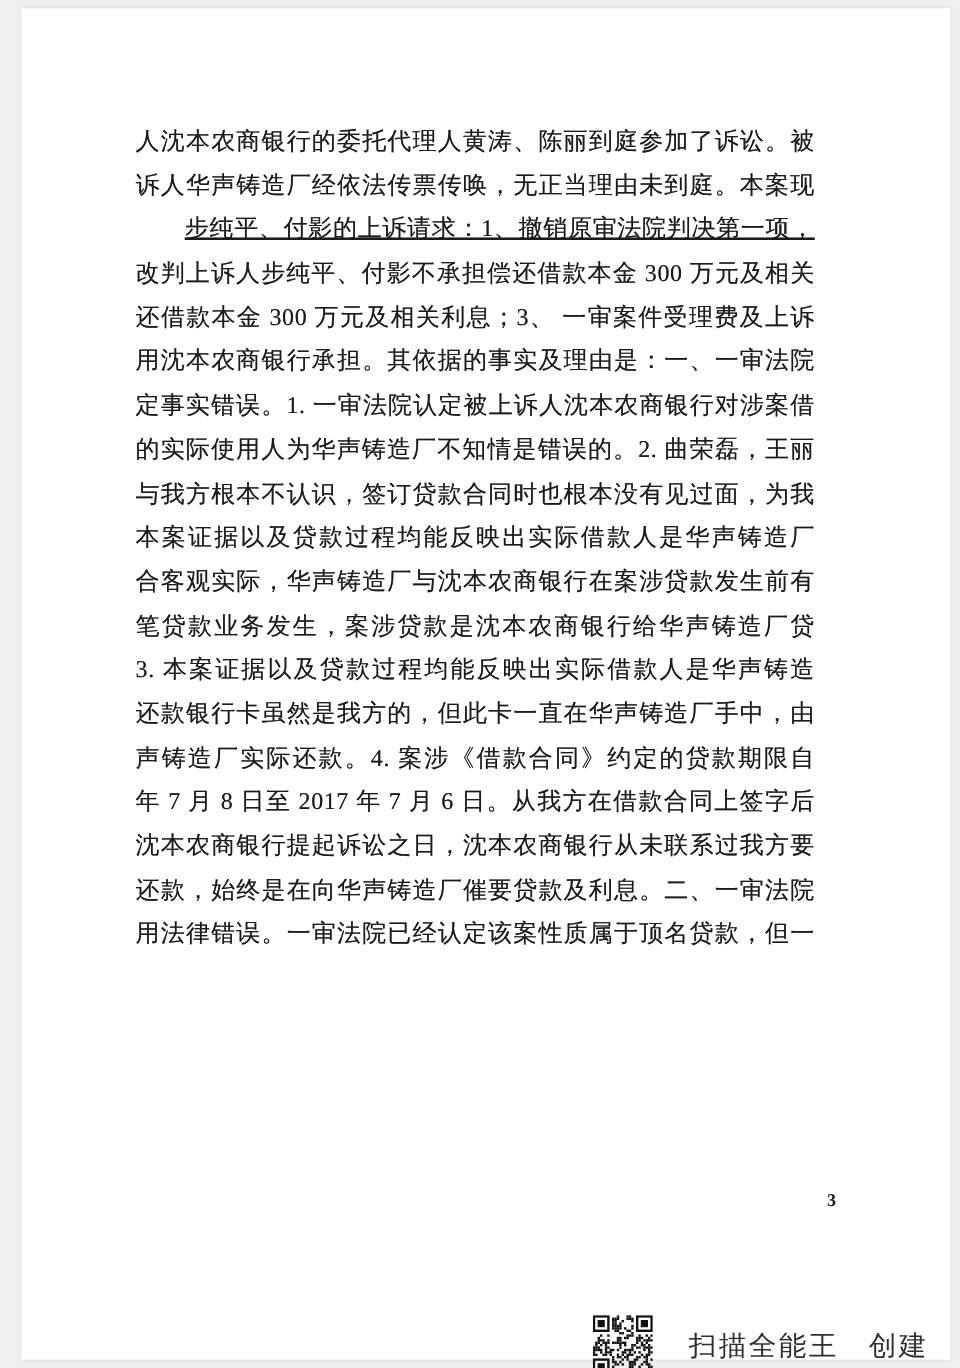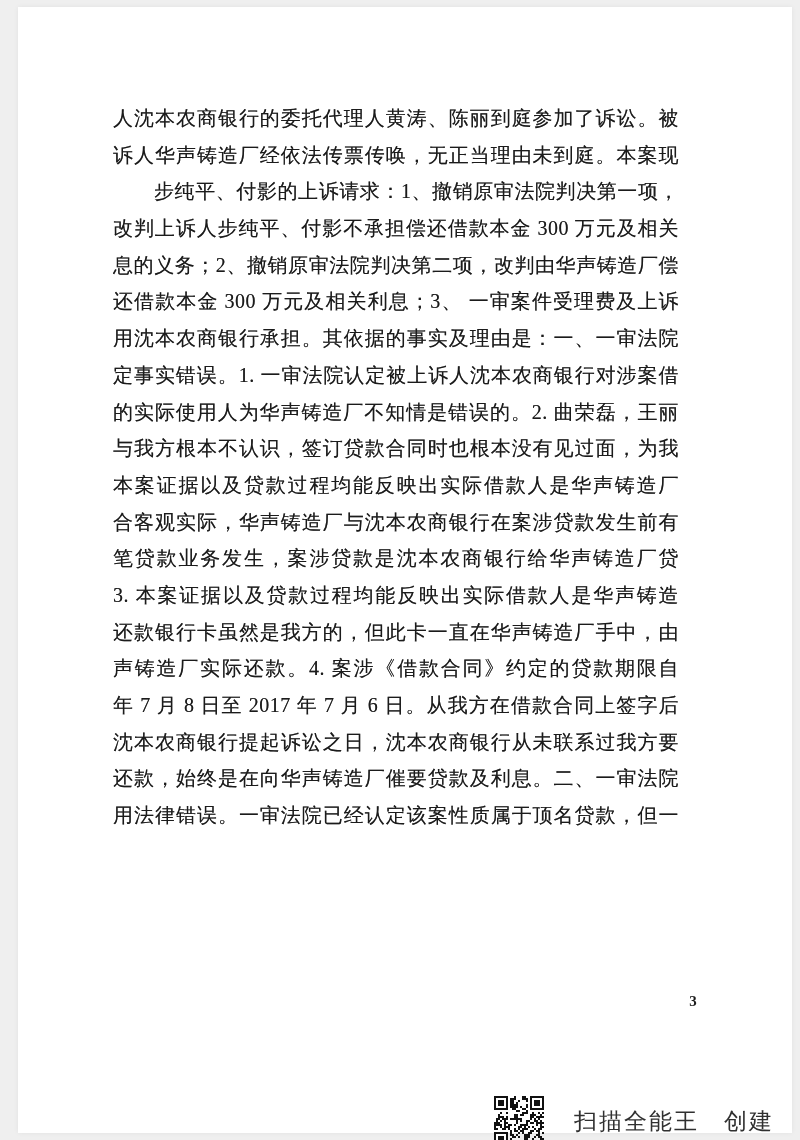--- a/index.html
+++ b/index.html
@@ -40,20 +40,21 @@
     
     text-shadow:0 0 0.4px rgba(0,0,0,0.55);
   }
   .line.justify{
     white-space:normal;
     text-align:justify;
     text-align-last:justify;
   }
   .line.indent{
     padding-left:41px;
+    text-decoration:underline;
   }
   .page-number{
     position:absolute;
     left:655px; top:986px;
     width:40px;
     text-align:center;
     font-size:15px;
     font-weight:700;
     color:var(--text-color);
   }
@@ -80,21 +81,20 @@
 </head>
 <body>
 
 <div class="page">
 
   <div class="body-text">
       <div class="line justify">人沈本农商银行的委托代理人黄涛、陈丽到庭参加了诉讼。被上</div>
       <div class="line justify">诉人华声铸造厂经依法传票传唤，无正当理由未到庭。本案现已</div>
       <div class="line indent justify">步纯平、付影的上诉请求：1、撤销原审法院判决第一项，</div>
       <div class="line justify">改判上诉人步纯平、付影不承担偿还借款本金 300 万元及相关利</div>
-      <div class="line justify">息的义务；2、撤销原审法院判决第二项，改判由华声铸造厂偿</div>
       <div class="line justify">还借款本金 300 万元及相关利息；3、 一审案件受理费及上诉费</div>
       <div class="line justify">用沈本农商银行承担。其依据的事实及理由是：一、一审法院认</div>
       <div class="line justify">定事实错误。1. 一审法院认定被上诉人沈本农商银行对涉案借款</div>
       <div class="line justify">的实际使用人为华声铸造厂不知情是错误的。2. 曲荣磊，王丽媛</div>
       <div class="line justify">与我方根本不认识，签订贷款合同时也根本没有见过面，为我方</div>
       <div class="line justify">本案证据以及贷款过程均能反映出实际借款人是华声铸造厂</div>
       <div class="line justify">合客观实际，华声铸造厂与沈本农商银行在案涉贷款发生前有多</div>
       <div class="line justify">笔贷款业务发生，案涉贷款是沈本农商银行给华声铸造厂贷款。</div>
       <div class="line justify">3. 本案证据以及贷款过程均能反映出实际借款人是华声铸造厂，</div>
       <div class="line justify">还款银行卡虽然是我方的，但此卡一直在华声铸造厂手中，由华</div>

